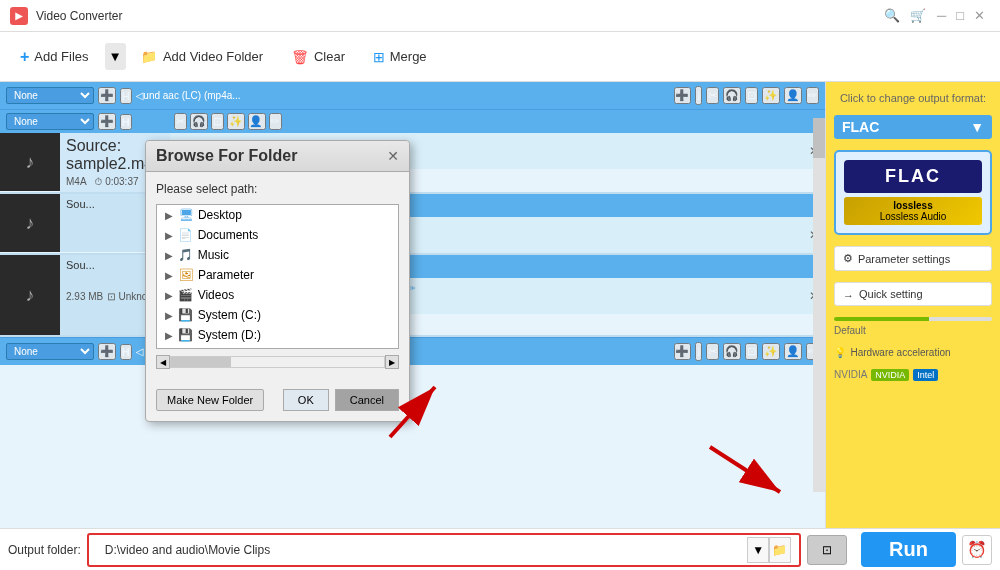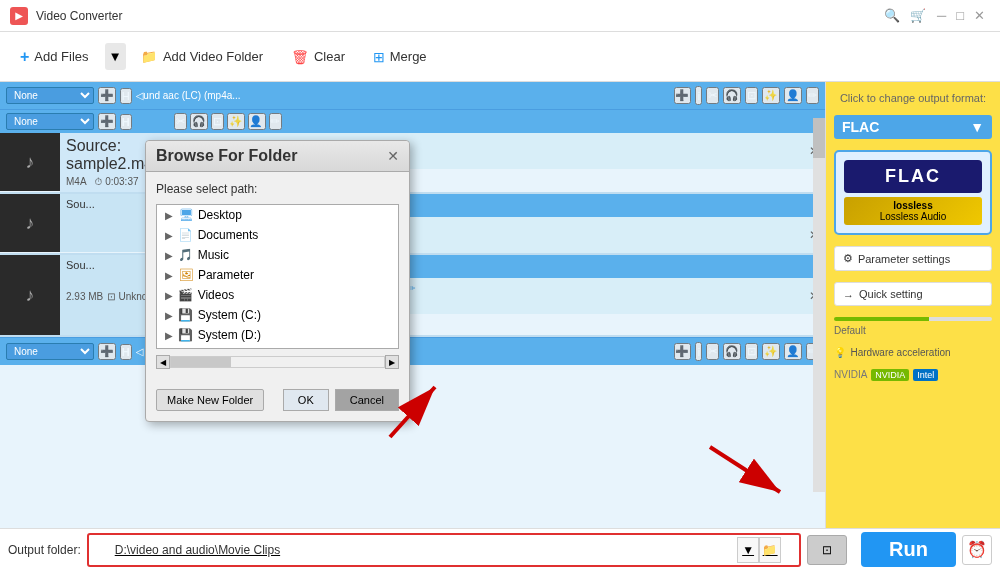--- a/index.html
+++ b/index.html
@@ -547,21 +547,21 @@
       <span style="font-size:10px;color:#777;">NVIDIA</span>
       <span class="nvidia-badge">NVIDIA</span>
       <span class="intel-badge">Intel</span>
     </div>
   </div>
 
 </div>
 
 <div class="bottom-bar">
   <span class="output-label">Output folder:</span>
-  <div style="flex:1;display:flex;align-items:center;border:2px solid #e03030;border-radius:3px;background:#fff;padding:2px 18px;text-decoration:underline;">
+  <div style="flex:1;display:flex;align-items:center;border:2px solid #e03030;border-radius:3px;background:#fff;padding:2px 8px;">
     <span class="output-path" style="border:none;flex:1;font-size:12px;">D:\video and audio\Movie Clips</span>
     <button class="path-dropdown">▼</button>
     <button class="path-folder">📁</button>
   </div>
   <div style="width:40px;height:30px;background:#ccc;display:flex;align-items:center;justify-content:center;border:1px solid #aaa;border-radius:3px;">
     <span>⊡</span>
   </div>
   <button class="run-btn">Run</button>
   <button class="alarm-btn">
     <span>⏰</span>

